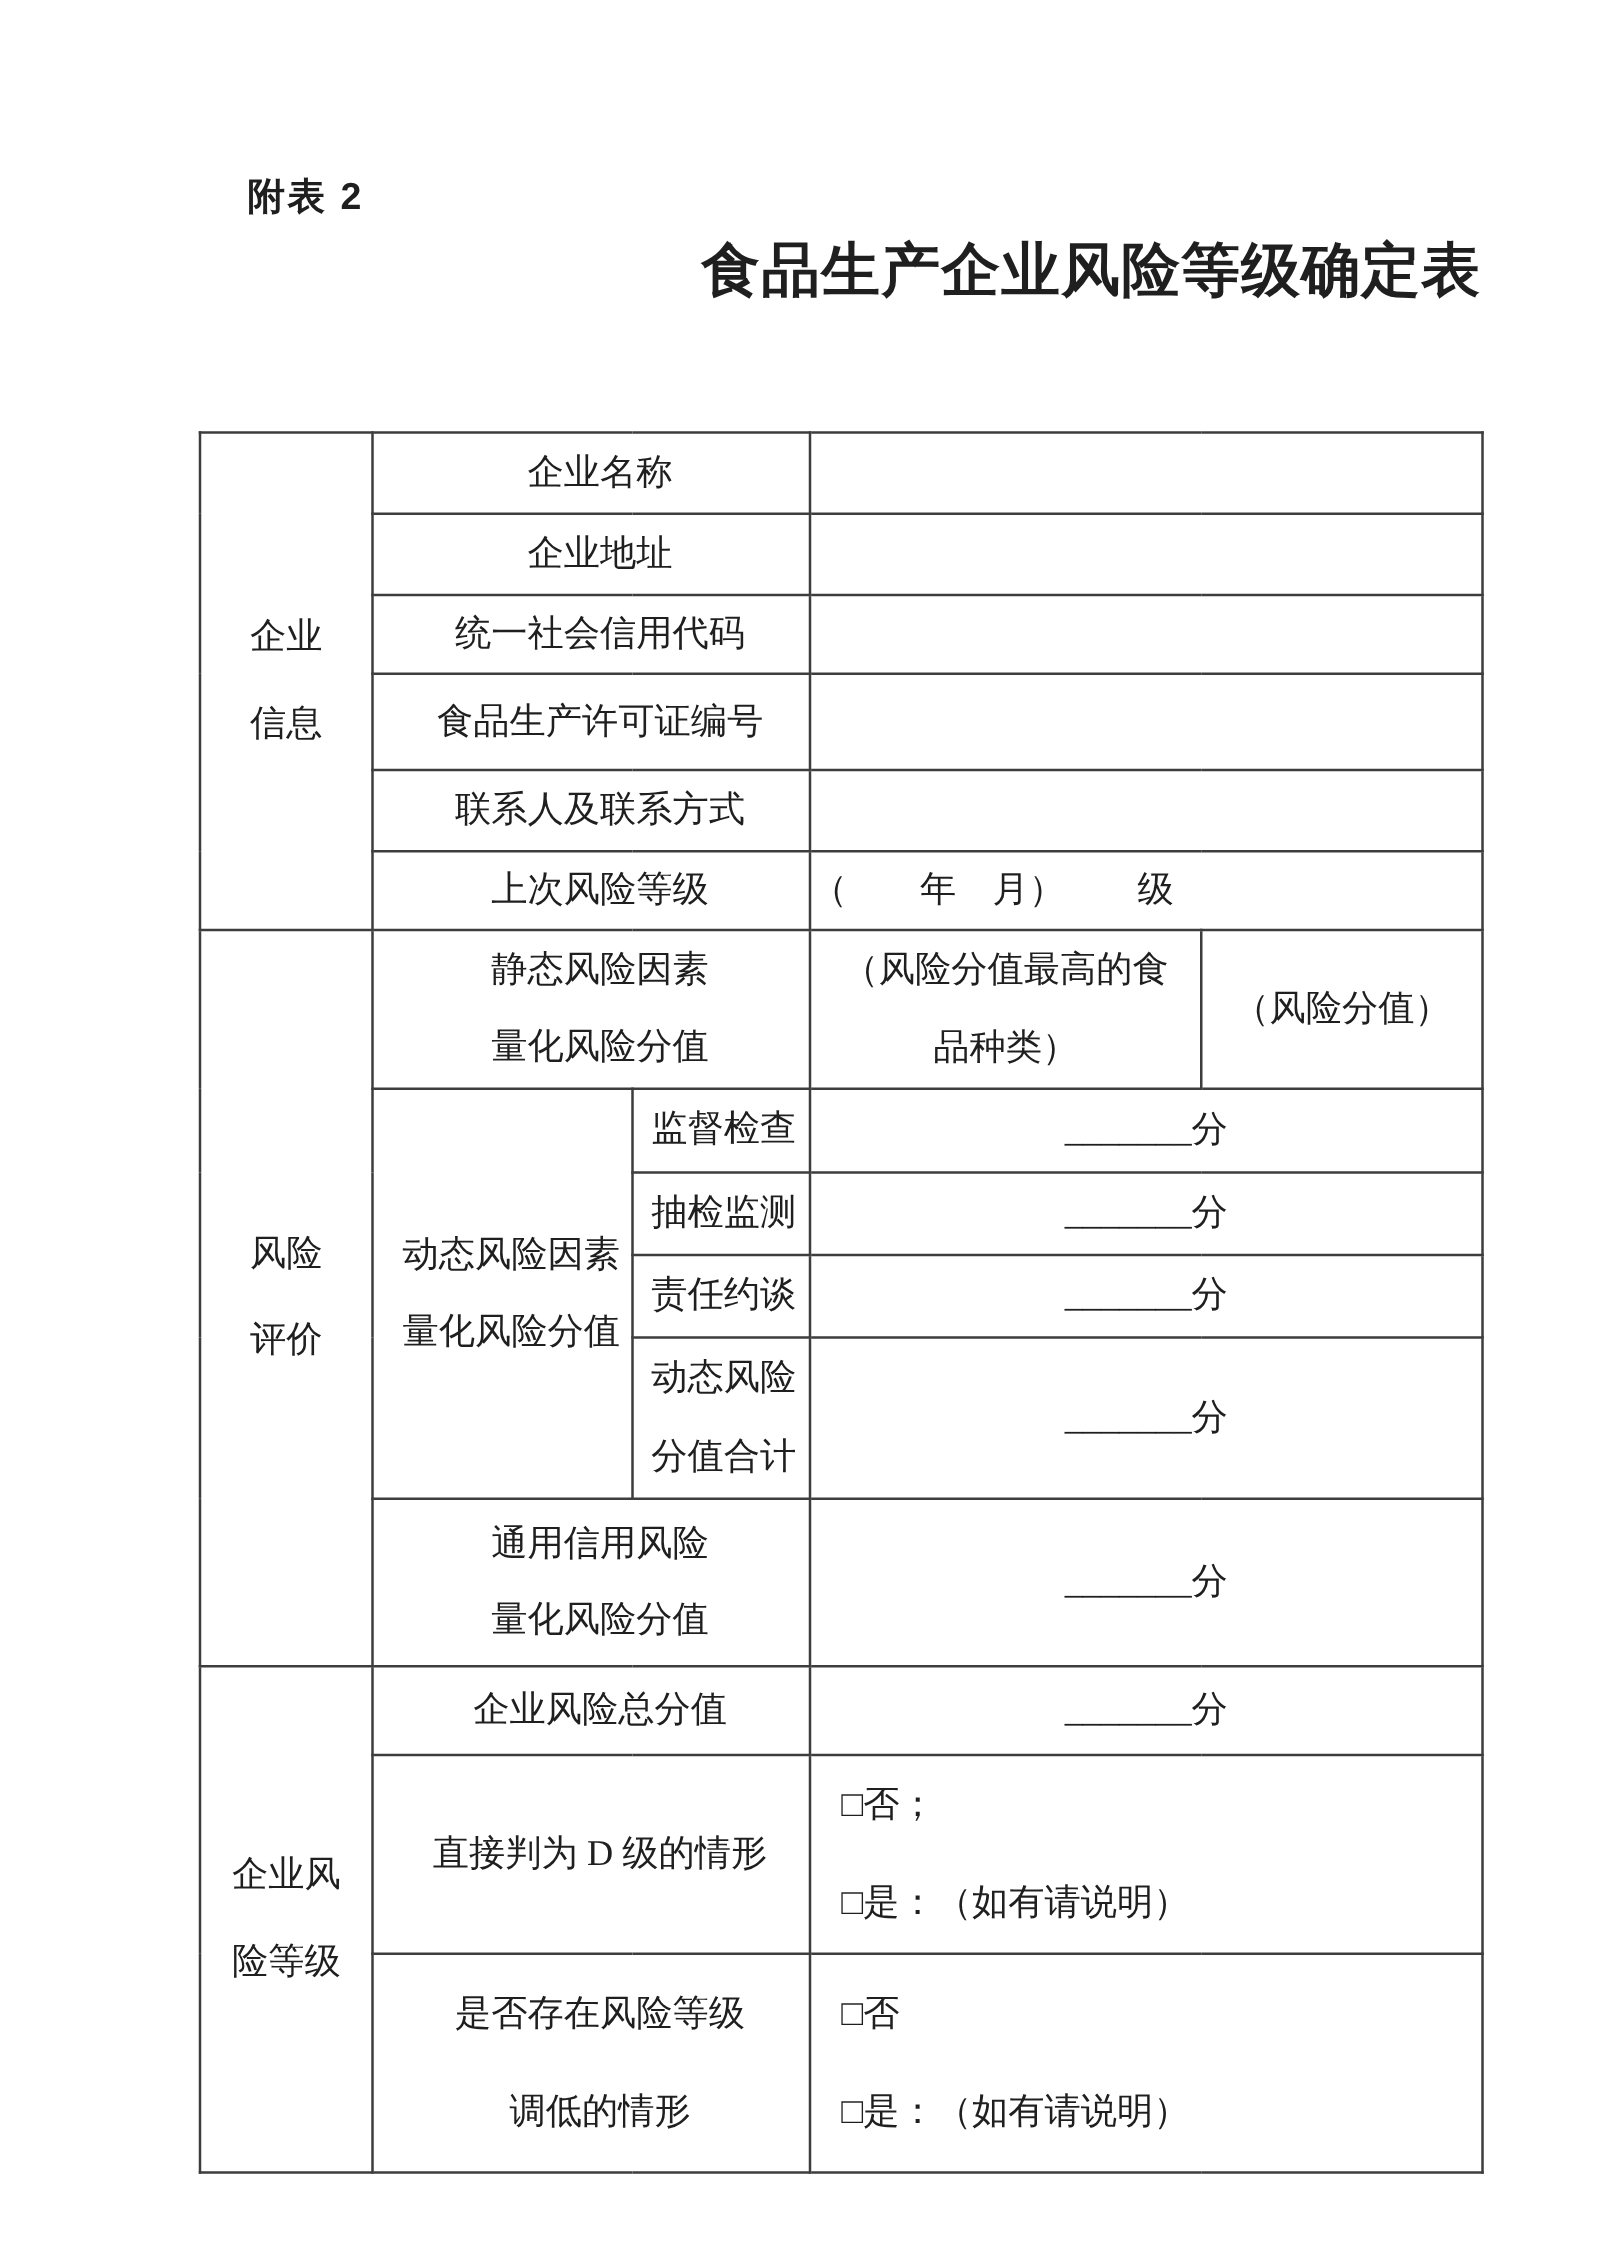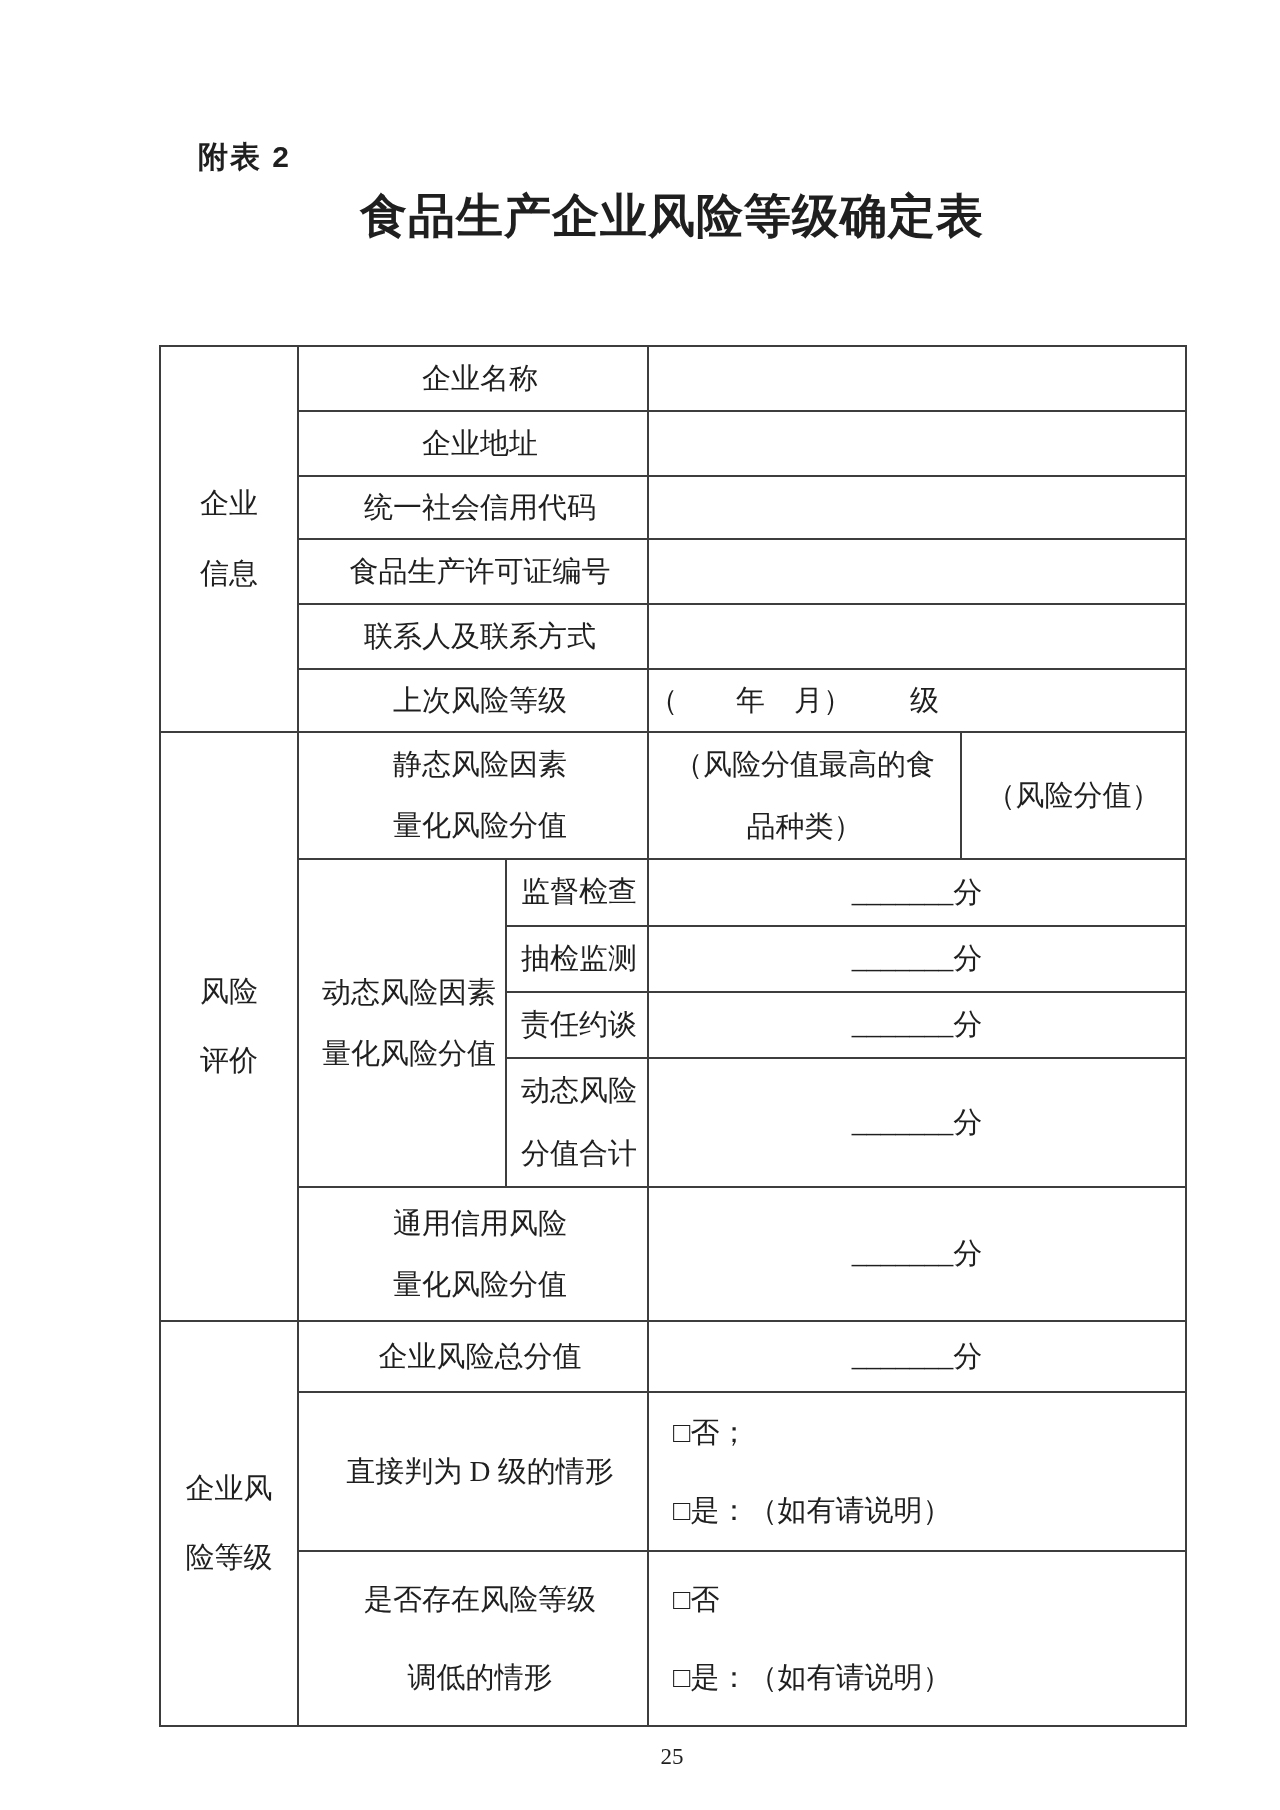--- a/index.html
+++ b/index.html
@@ -9,21 +9,21 @@
     color:#1f1f1f;
   }
   .page{position:relative;width:1280px;height:1810px;background:#fff;overflow:hidden;margin-left:32px;}
   .annex-label{
     position:absolute;left:166px;top:137px;
     font-family:"Liberation Sans","DejaVu Sans",sans-serif;
     font-weight:700;font-size:30px;letter-spacing:2px;
   }
   .doc-title{
     position:absolute;left:127px;top:185px;width:1026px;margin:0;
-    text-align:center;font-size:47px;font-weight:700;letter-spacing:1px;
+    text-align:right;font-size:47px;font-weight:700;letter-spacing:1px;
     font-family:"Liberation Serif","DejaVu Serif",serif;
   }
   table.form-table{
     position:absolute;left:127px;top:345px;width:1026px;
     border-collapse:collapse;table-layout:fixed;
   }
   td{
     border:2px solid #3d3d3d;
     font-size:29px;line-height:1.5;
     vertical-align:middle;overflow:hidden;
@@ -66,21 +66,21 @@
         <td class="value-left" colspan="2"></td>
       </tr>
       <tr style="height:65px">
         <td class="label" colspan="2">企业地址</td>
         <td class="value-left" colspan="2"></td>
       </tr>
       <tr style="height:52px">
         <td class="label" colspan="2">统一社会信用代码</td>
         <td class="value-left" colspan="2"></td>
       </tr>
-      <tr style="height:65px">
+      <tr style="height:77px">
         <td class="label" colspan="2">食品生产许可证编号</td>
         <td class="value-left" colspan="2"></td>
       </tr>
       <tr style="height:65px">
         <td class="label" colspan="2">联系人及联系方式</td>
         <td class="value-left" colspan="2"></td>
       </tr>
       <tr style="height:53px">
         <td class="label" colspan="2">上次风险等级</td>
         <td class="value-left" colspan="2">（　　年　月）　　级</td>
@@ -133,15 +133,14 @@
       </tr>
       <tr style="height:175px">
         <td class="label tall" colspan="2">是否存在风险等级
 调低的情形</td>
         <td class="choice" colspan="2">□否
 □是：（如有请说明）</td>
       </tr>
     </tbody>
   </table>
 
-  <div class="page-number">25</div>
 
 </div>
 
 </body></html>

